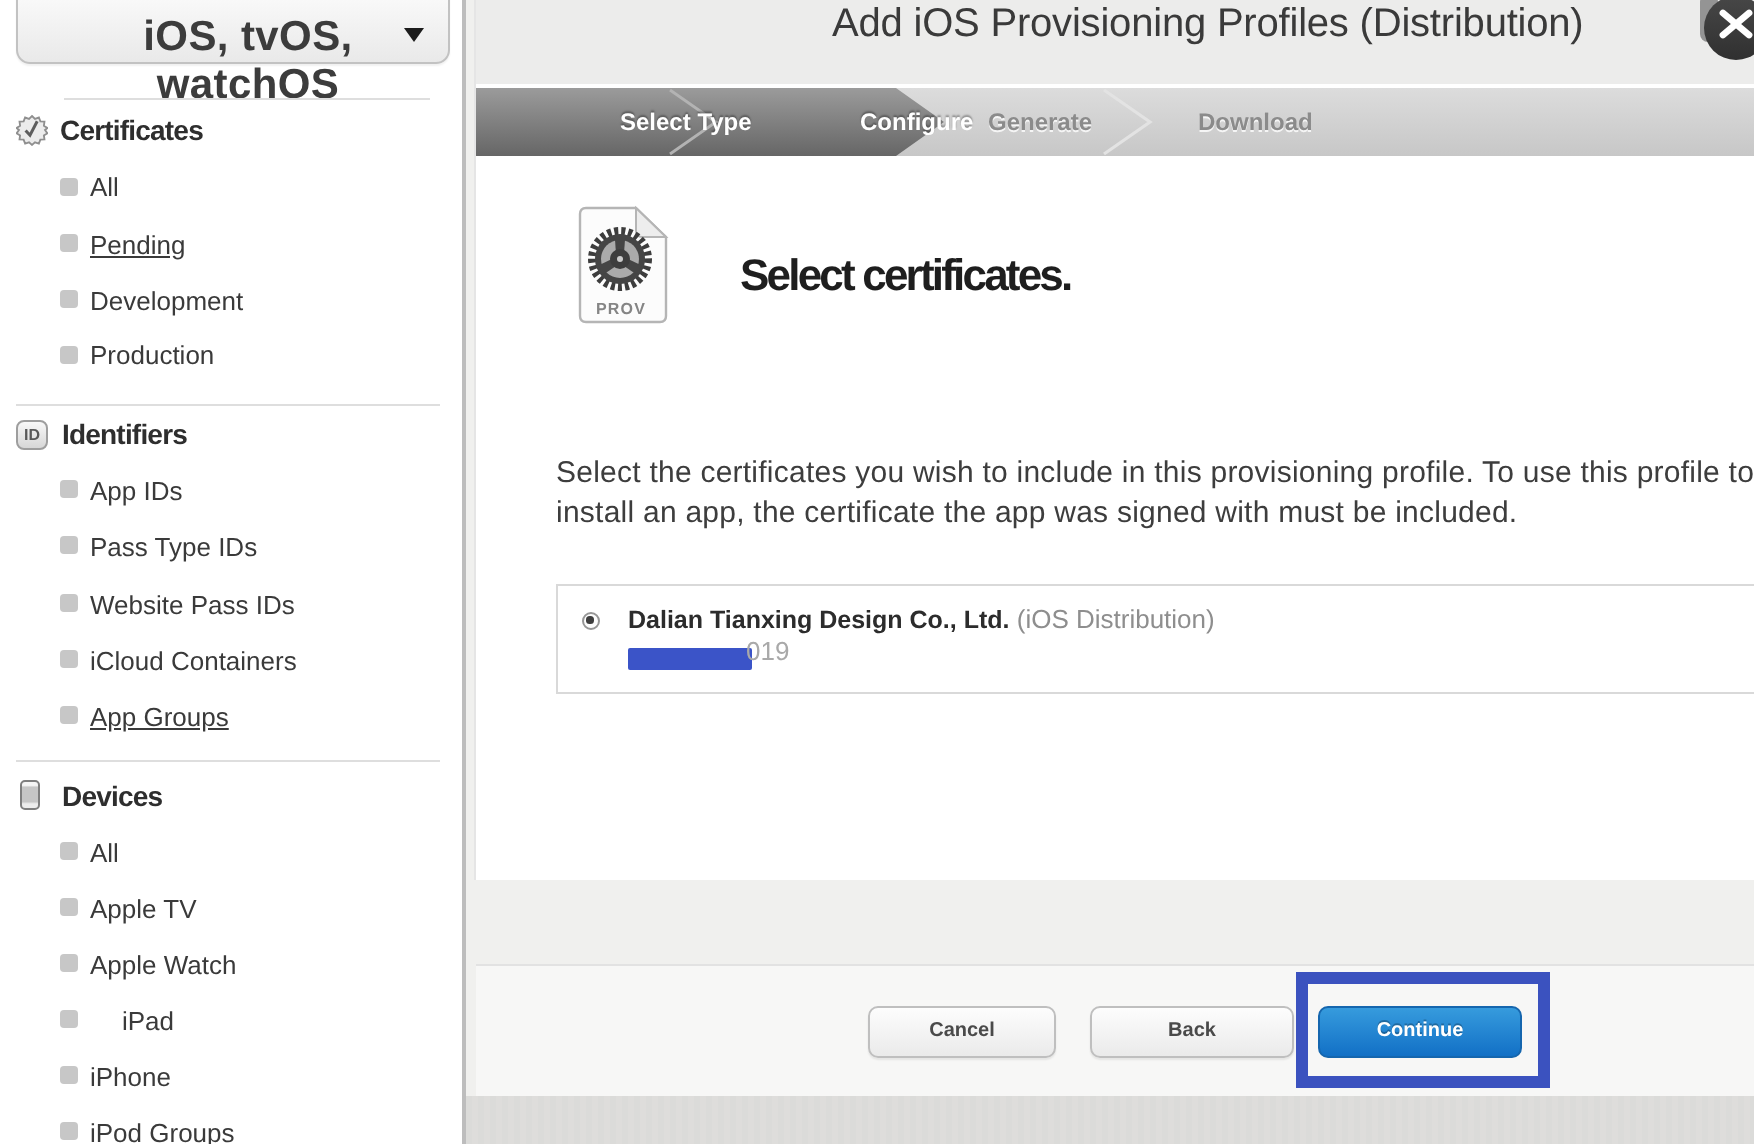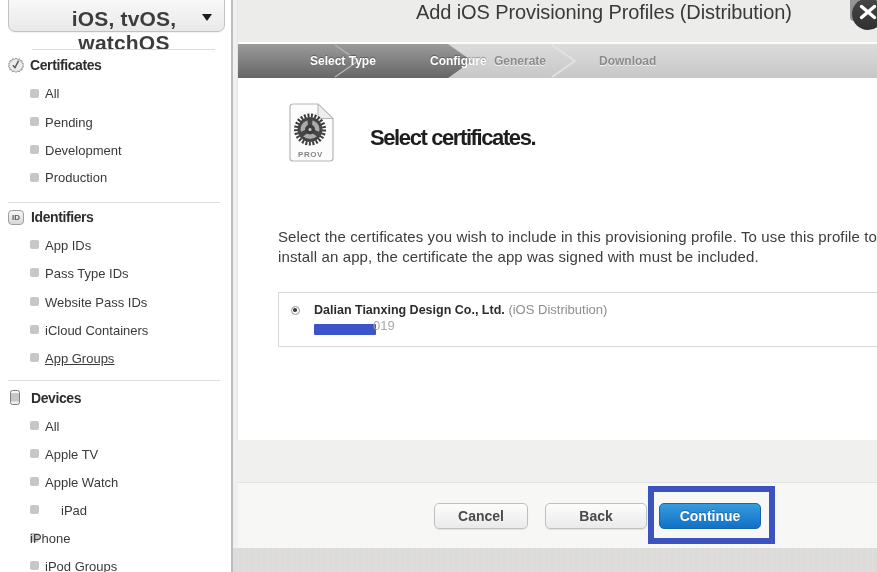--- a/index.html
+++ b/index.html
@@ -35,21 +35,21 @@
   #radio::after { content:""; position:absolute; left:1.7px; top:1.7px; width:3.6px; height:3.6px;
                   border-radius:50%; background:#3e3e3e; }
   #certname { filter:grayscale(1); position:absolute; left:35px; top:9px; font-size:13px; white-space:nowrap; color:#8e8e8e; }
   #certname b { font-size:12.5px; color:#2c2c2c; letter-spacing:0; }
   #bluerect { position:absolute; left:35px; top:30.5px; width:62px; height:11px; background:#3b54c8; border-radius:1px; }
   #c019 { position:absolute; left:94px; top:25px; font-size:13px; color:#a9a9a9; }
 
   
   #mfoot { position:absolute; left:0; top:482px; width:640px; height:66px;
            background:#f7f7f6; border-top:1px solid #e2e2e2; }
-  .btn { position:absolute; top:20px; height:26px; border-radius:5px; font-size:14px; font-weight:bold;
+  .btn { position:absolute; top:20px; height:26px; border-radius:5px; font-size:10px; font-weight:bold;
          text-align:center; line-height:24px; }
   .greybtn { filter:grayscale(1); background:linear-gradient(#fdfdfd,#eaeaea); border:1px solid #bfbfbf; color:#4a4a4a;
              box-shadow:0 1px 1px rgba(0,0,0,0.08); }
   #btn-cancel { left:196px; width:94px; }
   #btn-back { left:307px; width:102px; }
   #btn-continue { left:421px; width:102px; background:linear-gradient(#369bdd,#1270c6);
                   border:1px solid #1566ae; color:#fff; text-shadow:0 -1px 0 rgba(0,0,0,0.25); }
 
   
   #pagebottom { position:absolute; left:233px; top:548px; width:644px; height:24px;
@@ -177,21 +177,21 @@
 
     <svg class="abs" style="left:8px; top:57px;" width="16" height="16" viewBox="0 0 16 16">
       <path id="seal" d="M8 0.5 L9.6 2 L11.7 1.3 L12.5 3.4 L14.7 3.5 L14.4 5.7 L16.3 6.9 L15 8 L16.3 9.8 L14.4 10.9 L14.7 13.1 L12.5 13.2 L11.7 15.3 L9.6 14.6 L8 16 L6.4 14.6 L4.3 15.3 L3.5 13.2 L1.3 13.1 L1.6 10.9 L-0.3 9.8 L1 8 L-0.3 6.9 L1.6 5.7 L1.3 3.5 L3.5 3.4 L4.3 1.3 L6.4 2 Z" fill="#ececec" stroke="#8f8f8f" stroke-width="1" transform="scale(0.93) translate(0.6,0.6)"></path>
       <path d="M4.8 8.2 L7 10.6 L10.6 3.6" fill="none" stroke="#5e5e5e" stroke-width="1.5"></path>
     </svg>
     <div class="shead" style="left:30px; top:57.5px;">Certificates</div>
 
     <div class="bullet" style="top:88.5px;"></div>
       <div class="sitem" style="left:45px; top:86px;">All</div>
     <div class="bullet" style="top:117px;"></div>
-      <div class="sitem" style="left:45px; top:114.5px;">Pending</div>
+      <div class="sitem" style="left:45px; top:114.5px;text-decoration:underline;">Pending</div>
     <div class="bullet" style="top:145px;"></div>
       <div class="sitem" style="left:45px; top:142.5px;">Development</div>
     <div class="bullet" style="top:172.5px;"></div>
       <div class="sitem" style="left:45px; top:170px;">Production</div>
 
     <div class="divider" style="left:8px; top:202px; width:212px;"></div>
     <div id="idbadge">ID</div>
     <div class="shead" style="left:31px; top:209.5px;">Identifiers</div>
 
     <div class="bullet" style="top:240px;"></div>
@@ -211,18 +211,18 @@
 
     <div class="bullet" style="top:421px;"></div>
       <div class="sitem" style="left:45px; top:418.5px;">All</div>
     <div class="bullet" style="top:449px;"></div>
       <div class="sitem" style="left:45px; top:446.5px;">Apple TV</div>
     <div class="bullet" style="top:477px;"></div>
       <div class="sitem" style="left:45px; top:474.5px;">Apple Watch</div>
     <div class="bullet" style="top:505px;"></div>
       <div class="sitem" style="left:61px; top:502.5px;">iPad</div>
     <div class="bullet" style="top:533px;"></div>
-      <div class="sitem" style="left:30px; top:530.5px;">iPhone</div>
+      <div class="sitem" style="left:45px; top:530.5px;">iPhone</div>
     <div class="bullet" style="top:561px;"></div>
       <div class="sitem" style="left:45px; top:558.5px;">iPod Groups</div>
   </div>
 
 </div>
 
 </body></html>

